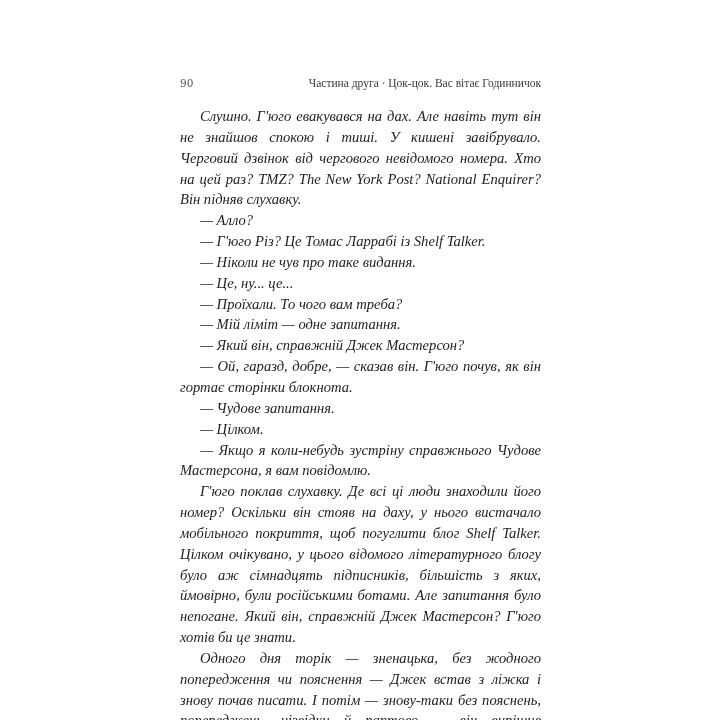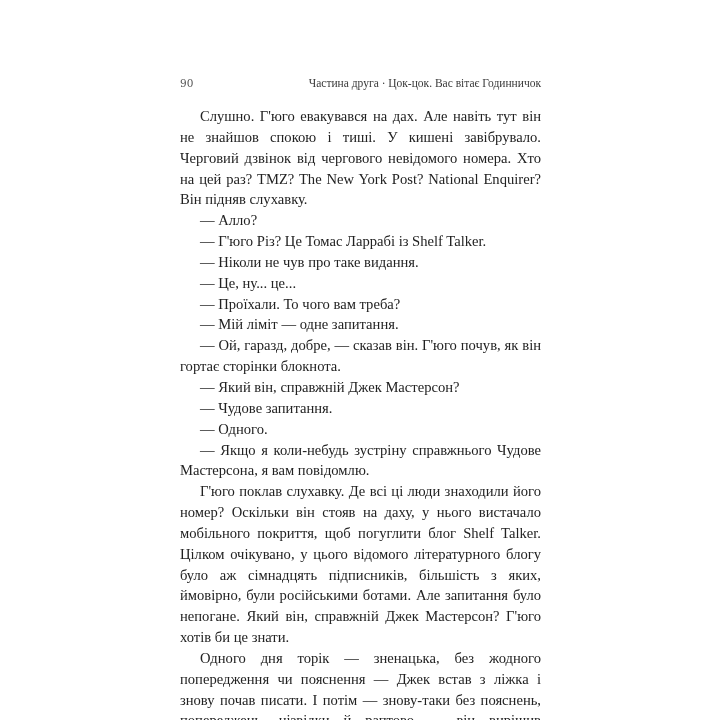--- a/index.html
+++ b/index.html
@@ -5,39 +5,39 @@
   html, body { margin:0; padding:0; background:#ffffff; }
   body { width:720px; height:720px; position:relative; overflow:hidden; }
   .page { position:absolute; left:0; top:0; width:720px; height:720px; background:#fff;margin-top:40px; }
   .running-head { position:absolute; left:180px; top:37px; width:361px; height:18px;
     font-family:"Liberation Serif", serif; color:#4a4a4a; font-size:11.5px; }
   .page-num { position:absolute; left:0; top:0; font-family:"DejaVu Serif", serif; font-size:10.5px; color:#555; }
   .chapter { position:absolute; right:0; top:0; font-size:11.5px; color:#3a3a3a; white-space:nowrap; }
   .text { position:absolute; left:180px; top:66px; width:361px;
     font-family:"Liberation Serif", serif; font-size:14.6px; line-height:20.85px; color:#222;
     text-align:justify; hyphens:manual; }
-  .text p { margin:0; text-indent:20px; }
+  .text p { margin:0; text-indent:20px;font-style:italic; }
 </style>
 </head>
 <body>
 
 <div class="page">
   <div class="running-head">
     <span class="page-num">90</span>
     <span class="chapter">Частина друга · Цок-цок. Вас вітає Годинничок</span>
   </div>
   <div class="text">
     <p>Слушно. Г'юго евакувався на дах. Але навіть тут він не знайшов спокою і тиші. У кишені завібрувало. Черговий дзвінок від чергового невідомого номера. Хто на цей раз? TMZ? The New York Post? National Enquirer? Він підняв слухавку.</p>
     <p>— Алло?</p>
     <p>— Г'юго Різ? Це Томас Ларрабі із Shelf Talker.</p>
     <p>— Ніколи не чув про таке видання.</p>
     <p>— Це, ну... це...</p>
     <p>— Проїхали. То чого вам треба?</p>
     <p>— Мій ліміт — одне запитання.</p>
+    <p>— Який він, справжній Джек Мастерсон?</p>
     <p>— Ой, гаразд, добре, — сказав він. Г'юго почув, як він гортає сторінки блокнота.</p>
-    <p>— Який він, справжній Джек Мастерсон?</p>
     <p>— Чудове запитання.</p>
-    <p>— Одного.</p>
+    <p>— Цілком.</p>
     <p>— Якщо я коли-небудь зустріну справжнього Чудове Мастерсона, я вам повідомлю.</p>
     <p>Г'юго поклав слухавку. Де всі ці люди знаходили його номер? Оскільки він стояв на даху, у нього вистачало мобільного покриття, щоб погуглити блог Shelf Talker. Цілком очікувано, у цього відомого літературного блогу було аж сімнадцять підписників, більшість з яких, ймовірно, були російськими ботами. Але запитання було непогане. Який він, справжній Джек Мастерсон? Г'юго хотів би це знати.</p>
     <p>Одного дня торік — зненацька, без жодного попередження чи пояснення — Джек встав з ліжка і знову почав писати. І потім — знову-таки без пояснень, попереджень, нізвідки й раптово — він вирішив влаштувати конкурс у власному будинку на острові. Старий любив рутину, власну приватність, спокій</p>
   </div>
 </div>
 
 </body></html>

